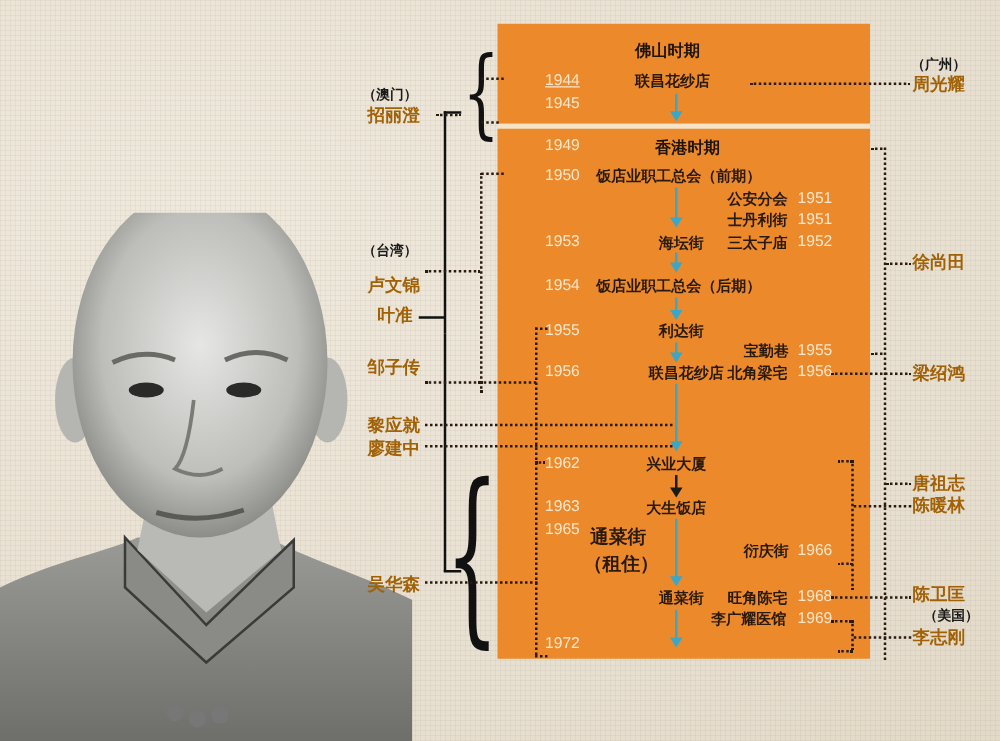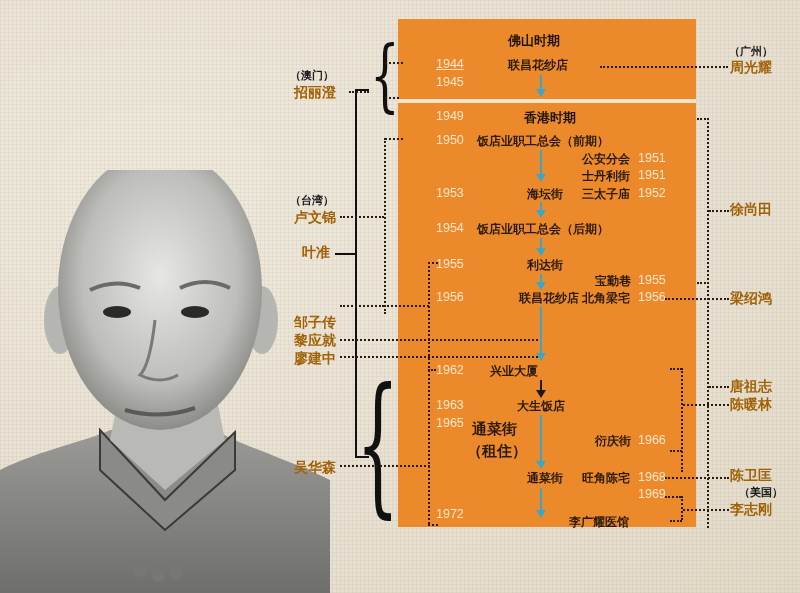--- a/index.html
+++ b/index.html
@@ -137,56 +137,56 @@
 <div class="abs yr" style="left:638px; top:273px;">1955</div>
 
 <div class="abs yr" style="left:436px; top:290px;">1956</div>
 <div class="abs loc" style="left:519px; top:290px;">联昌花纱店</div>
 <div class="abs loc" style="left:582px; top:290px;">北角梁宅</div>
 <div class="abs yr" style="left:638px; top:290px;">1956</div>
 
 <div class="arrow" style="left:540px; top:307px; height:48px;"></div>
 
 <div class="abs yr" style="left:436px; top:363px;">1962</div>
-<div class="abs loc" style="left:490px; top:363px;">兴业大厦</div>
+<div class="abs loc" style="left:517px; top:363px;">兴业大厦</div>
 
 <div class="arrow black" style="left:540px; top:380px; height:12px;"></div>
 
 <div class="abs yr" style="left:436px; top:398px;">1963</div>
 <div class="abs loc" style="left:517px; top:398px;">大生饭店</div>
 
 <div class="abs yr" style="left:436px; top:416px;">1965</div>
 <div class="abs loc loc-lg" style="left:472px; top:420px;">通菜街</div>
 <div class="abs loc loc-lg" style="left:467px; top:442px;">（租住）</div>
 
 <div class="arrow" style="left:540px; top:415px; height:48px;"></div>
 
 <div class="abs loc" style="left:595px; top:433px;">衍庆街</div>
 <div class="abs yr" style="left:638px; top:433px;">1966</div>
 
 <div class="abs loc" style="left:527px; top:470px;">通菜街</div>
 <div class="abs loc" style="left:582px; top:470px;">旺角陈宅</div>
 <div class="abs yr" style="left:638px; top:470px;">1968</div>
 
-<div class="abs loc" style="left:569px; top:514px;">李广耀医馆</div>
+<div class="abs loc" style="left:569px; top:487px;">李广耀医馆</div>
 <div class="abs yr" style="left:638px; top:487px;">1969</div>
 
 <div class="arrow" style="left:540px; top:488px; height:24px;"></div>
 
 <div class="abs yr" style="left:436px; top:507px;">1972</div>
 
 <div class="abs region" style="left:290px; top:68px;">（澳门）</div>
 <div class="abs person" style="left:294px; top:84px;">招丽澄</div>
 
 <div class="abs region" style="left:290px; top:193px;">（台湾）</div>
-<div class="abs person" style="left:294px; top:209px;">卢文锦</div>
+<div class="abs person" style="left:294px; top:220px;">卢文锦</div>
 
 <div class="abs person" style="left:302px; top:244px;text-align:right;">叶准</div>
 
-<div class="abs person" style="left:294px; top:314px;">邹子传</div>
+<div class="abs person" style="left:294px; top:285px;">邹子传</div>
 <div class="abs person" style="left:294px; top:332px;">黎应就</div>
 <div class="abs person" style="left:294px; top:350px;">廖建中</div>
 <div class="abs person" style="left:294px; top:459px;">吴华森</div>
 
 <div class="solid-v" style="left:355px; top:89px; height:178px;"></div>
 <div class="solid-h" style="left:335px; top:253px; height:0; width:21px;"></div>
 <div class="solid-h" style="left:355px; top:89px; width:14px;"></div>
 <div class="solid-v" style="left:355px; top:267px; height:190px;"></div>
 <div class="solid-h" style="left:355px; top:456px; width:14px;"></div>
 

